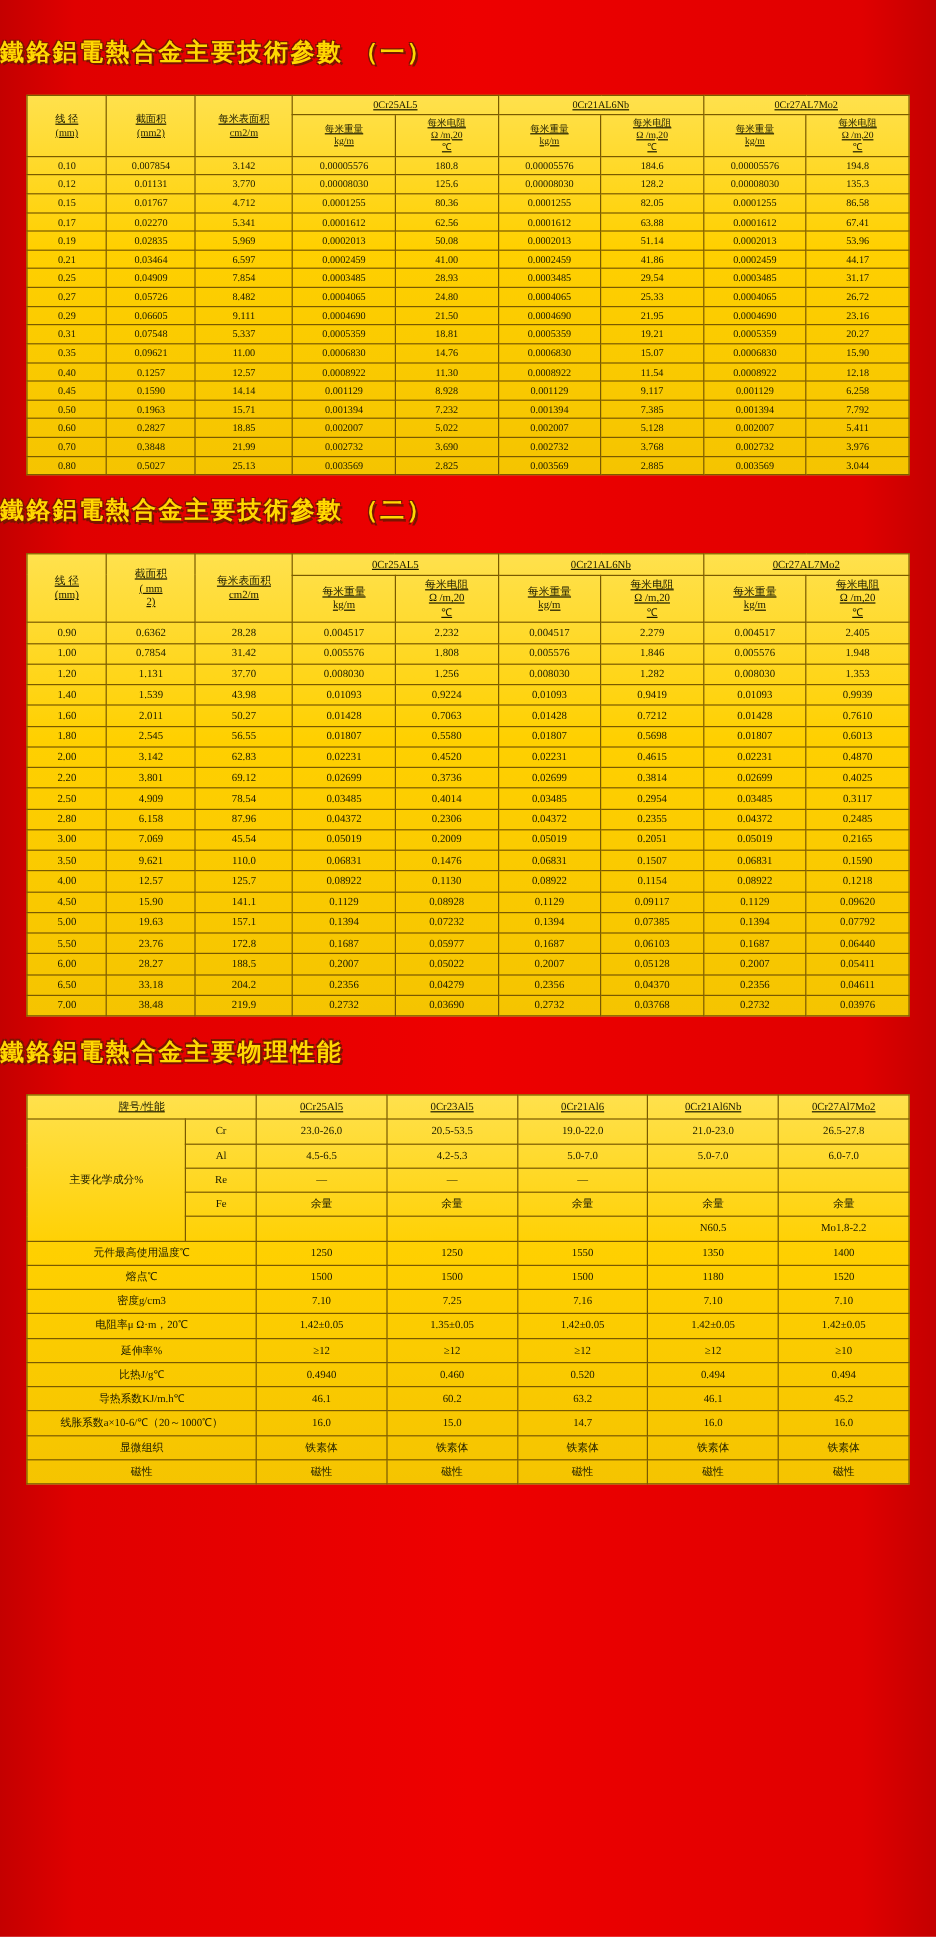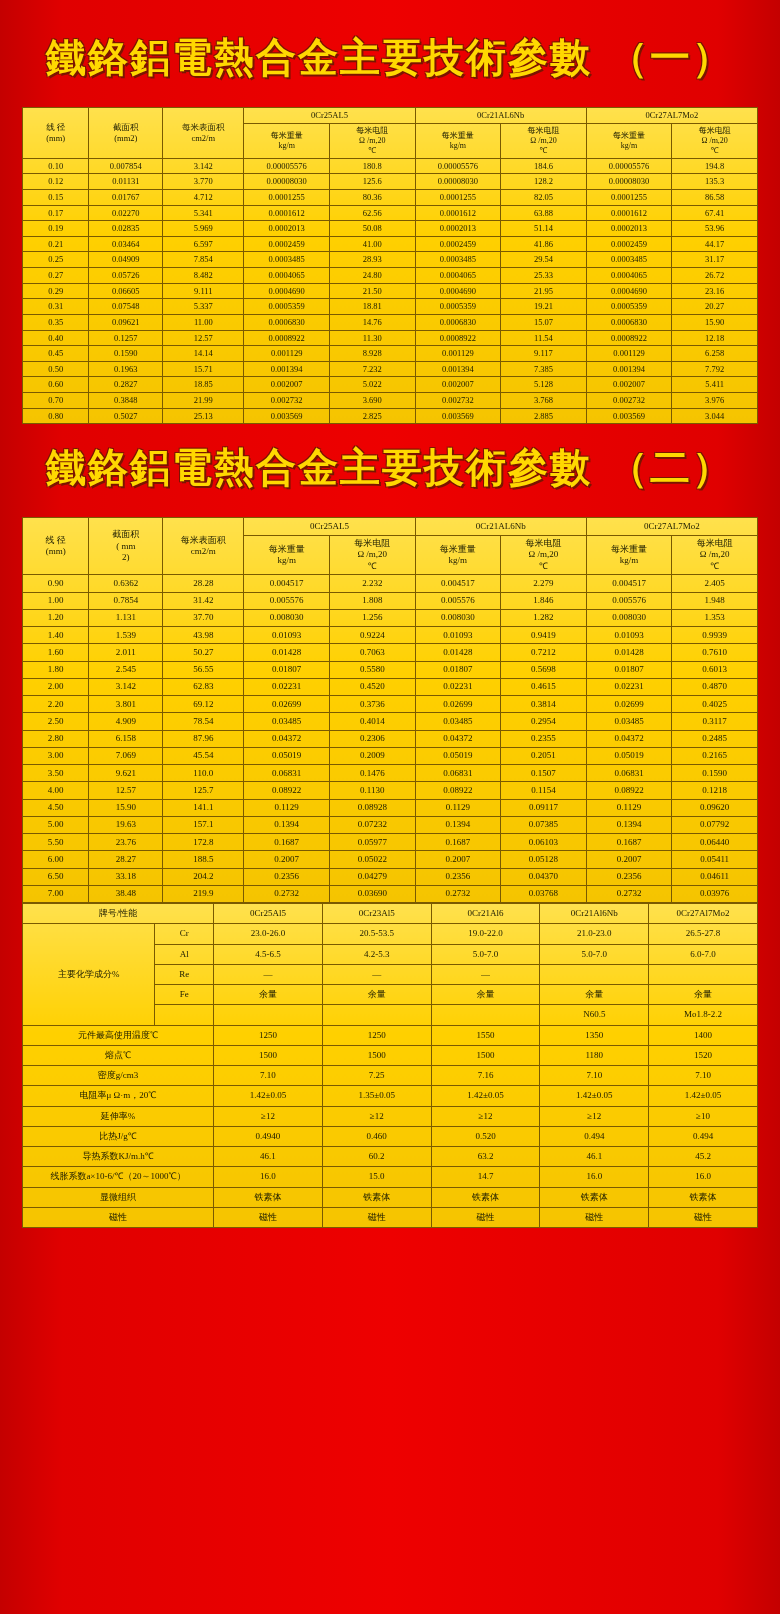--- a/index.html
+++ b/index.html
@@ -7,24 +7,24 @@
   body {
     width: 780px;
     background: #e60000;
     background: linear-gradient(90deg, #c40000 0%, #e00000 8%, #ee0000 50%, #e00000 92%, #c40000 100%);
     font-family: "Liberation Sans", sans-serif;
     color: #000;
   }
   .page { width:780px; padding: 0 0 18px 0; }
 
   h1.title {
-    text-align:center;
+    text-align:left;
     font-family: "DejaVu Serif", serif;
     font-weight: bold;
-    font-size: 40px;
+    font-size: 20px;
     letter-spacing: 2px;
     color: #ffd800;
     text-shadow: 2px 2px 0 #7a1500, -1px -1px 0 #7a1500, 1px -1px 0 #7a1500, -1px 1px 0 #7a1500;
     margin: 0;
     padding: 30px 0 22px 0;
   }
   h1.t2 { padding-top: 16px; }
 
   .tblwrap { padding: 0 22px; }
   table {
@@ -37,21 +37,21 @@
   td, th {
     border: 1px solid #7a5a00;
     text-align: center;
     vertical-align: middle;
     font-size: 8.5px;
     line-height: 1.25;
     padding: 2px 1px;
     color: #1a1a00;
     font-family: "Liberation Serif", serif;
   }
-  th { font-weight: normal; }
+  th { font-weight: normal; text-decoration: underline; }
   .hdr { font-size: 8.5px; }
   .grp { font-size: 8.5px; }
   .sub { font-size: 8px; }
   .num { font-size: 8.5px; font-family: "Liberation Serif", serif; }
 
   
   table.t2 td, table.t2 th { font-size: 9px; padding: 2.5px 1px; }
 
   
   table.t3 td, table.t3 th { font-size: 9px; padding: 4px 2px; }
@@ -586,20 +586,21 @@
             <td class="num">0.03690</td>
             <td class="num">0.2732</td>
             <td class="num">0.03768</td>
             <td class="num">0.2732</td>
             <td class="num">0.03976</td>
           </tr>
         </tbody>
     </table>
   </div>
 
+  <h1 class="title t2">鐵鉻鋁電熱合金主要物理性能</h1>
   <div class="tblwrap">
     <table class="t1 t3">
       <colgroup>
         <col style="width:18%">
           <col style="width:8%">
         <col style="width:14.8%">
           <col style="width:14.8%">
           <col style="width:14.8%">
           <col style="width:14.8%">
           <col style="width:14.8%">

